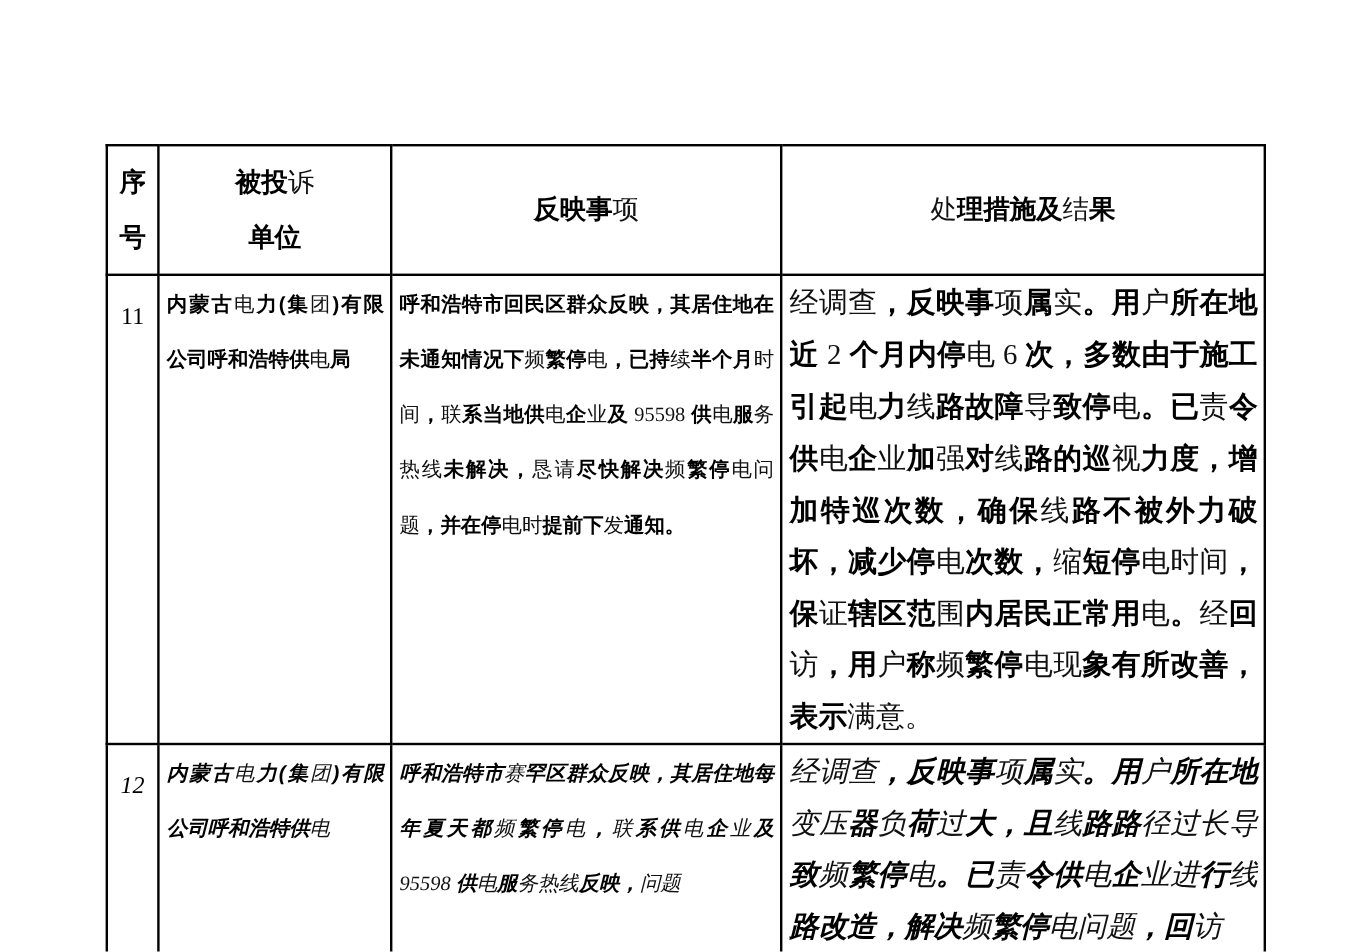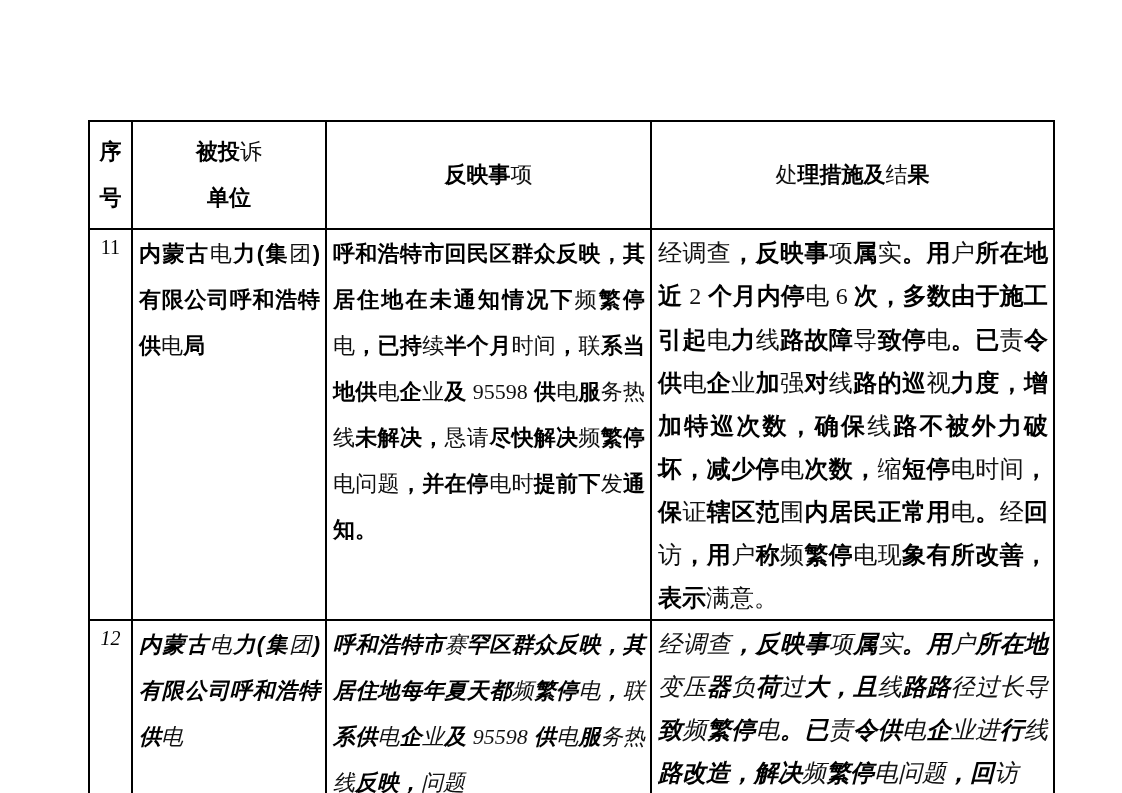--- a/index.html
+++ b/index.html
@@ -9,23 +9,23 @@
   .tbl th,.tbl td{border:2px solid #000;padding:0;overflow:hidden;}
   
   .tbl th{height:106px;vertical-align:middle;text-align:center;font-weight:bold;
           font-size:22px;line-height:46px;}
   .hl{line-height:46px;}
   
   .r11 td{height:299px;}
   .r12 td{height:124px;font-style:italic;}
   td.numcell{vertical-align:top;text-align:center;
              font-family:"Liberation Serif",serif;font-size:20px;
-             padding-top:6px;font-weight:normal;}
+             padding-top:23px;font-weight:normal;}
   td.cell{vertical-align:top;text-align:justify;padding:1px 5px 0 6px;}
-  td.c2,td.c3{font-size:22px;line-height:46px;}
+  td.c2,td.c3{font-size:17px;line-height:46px;}
   td.c4{font-size:24px;line-height:43px;}
   
   .bw{font-weight:bold;}
   .rw{font-weight:normal;color:#111;}
   .num{font-family:"Liberation Serif",serif;}
 </style>
 </head>
 <body>
 
 <div class="page">

